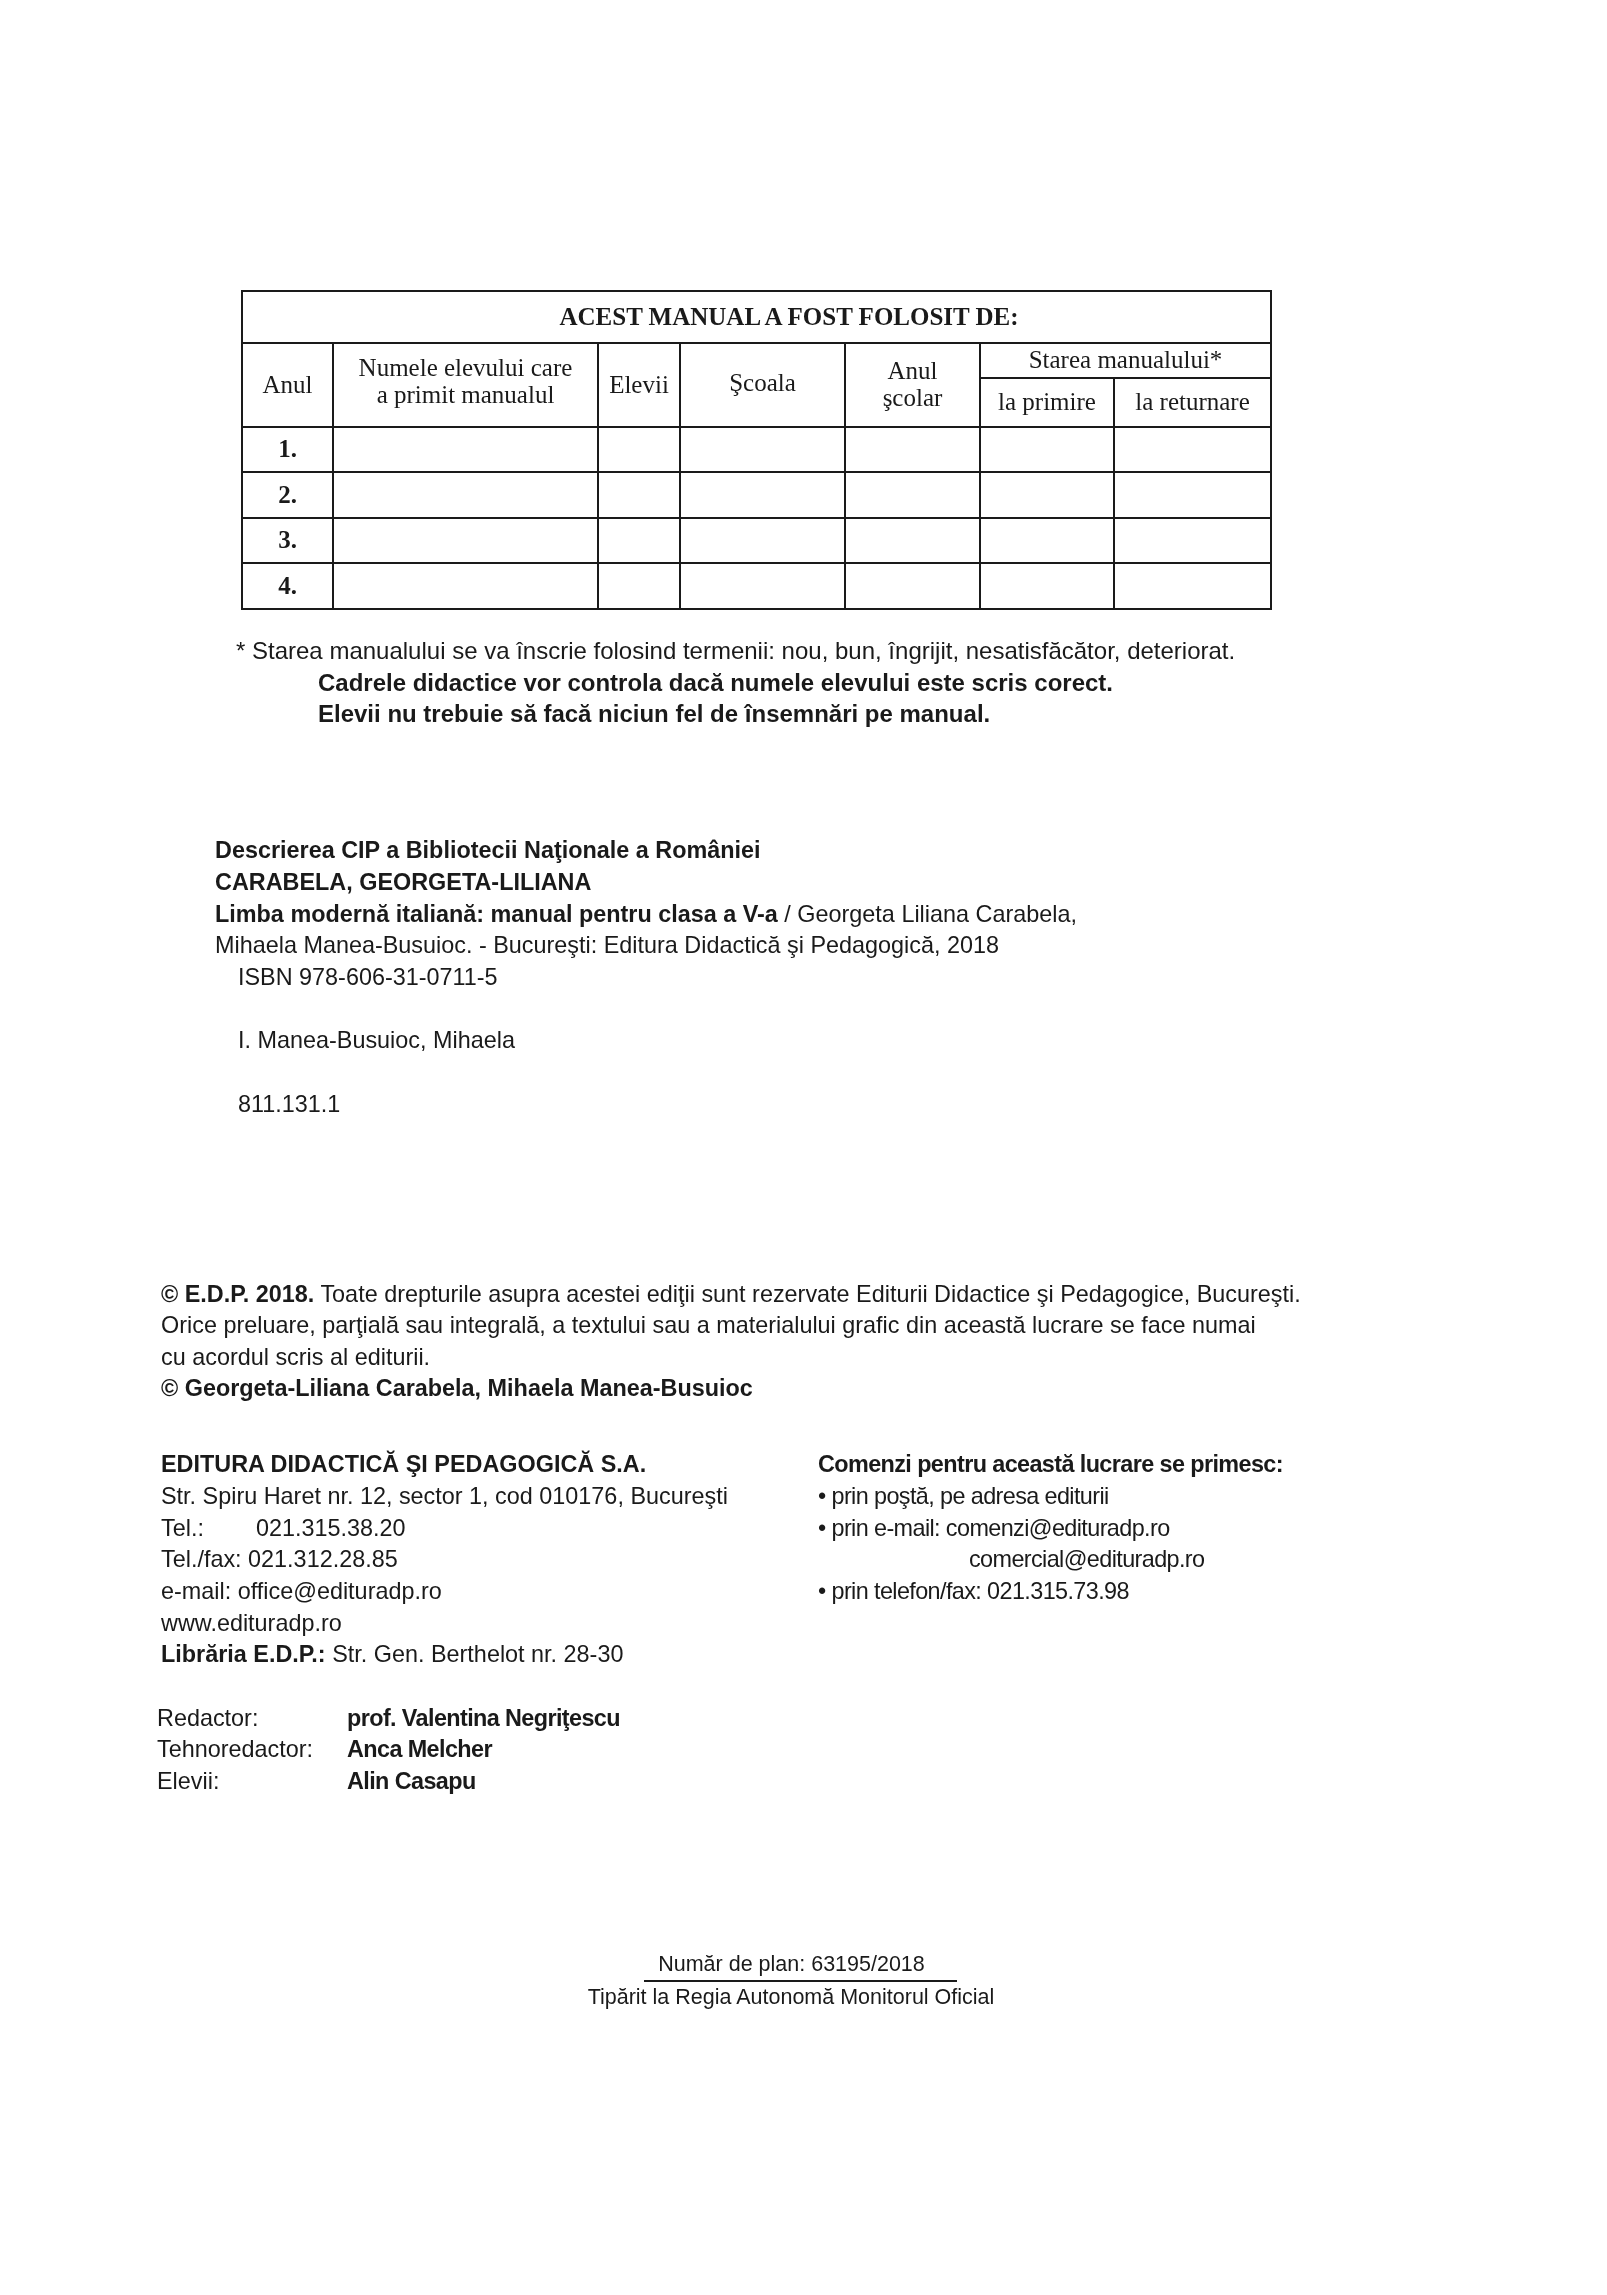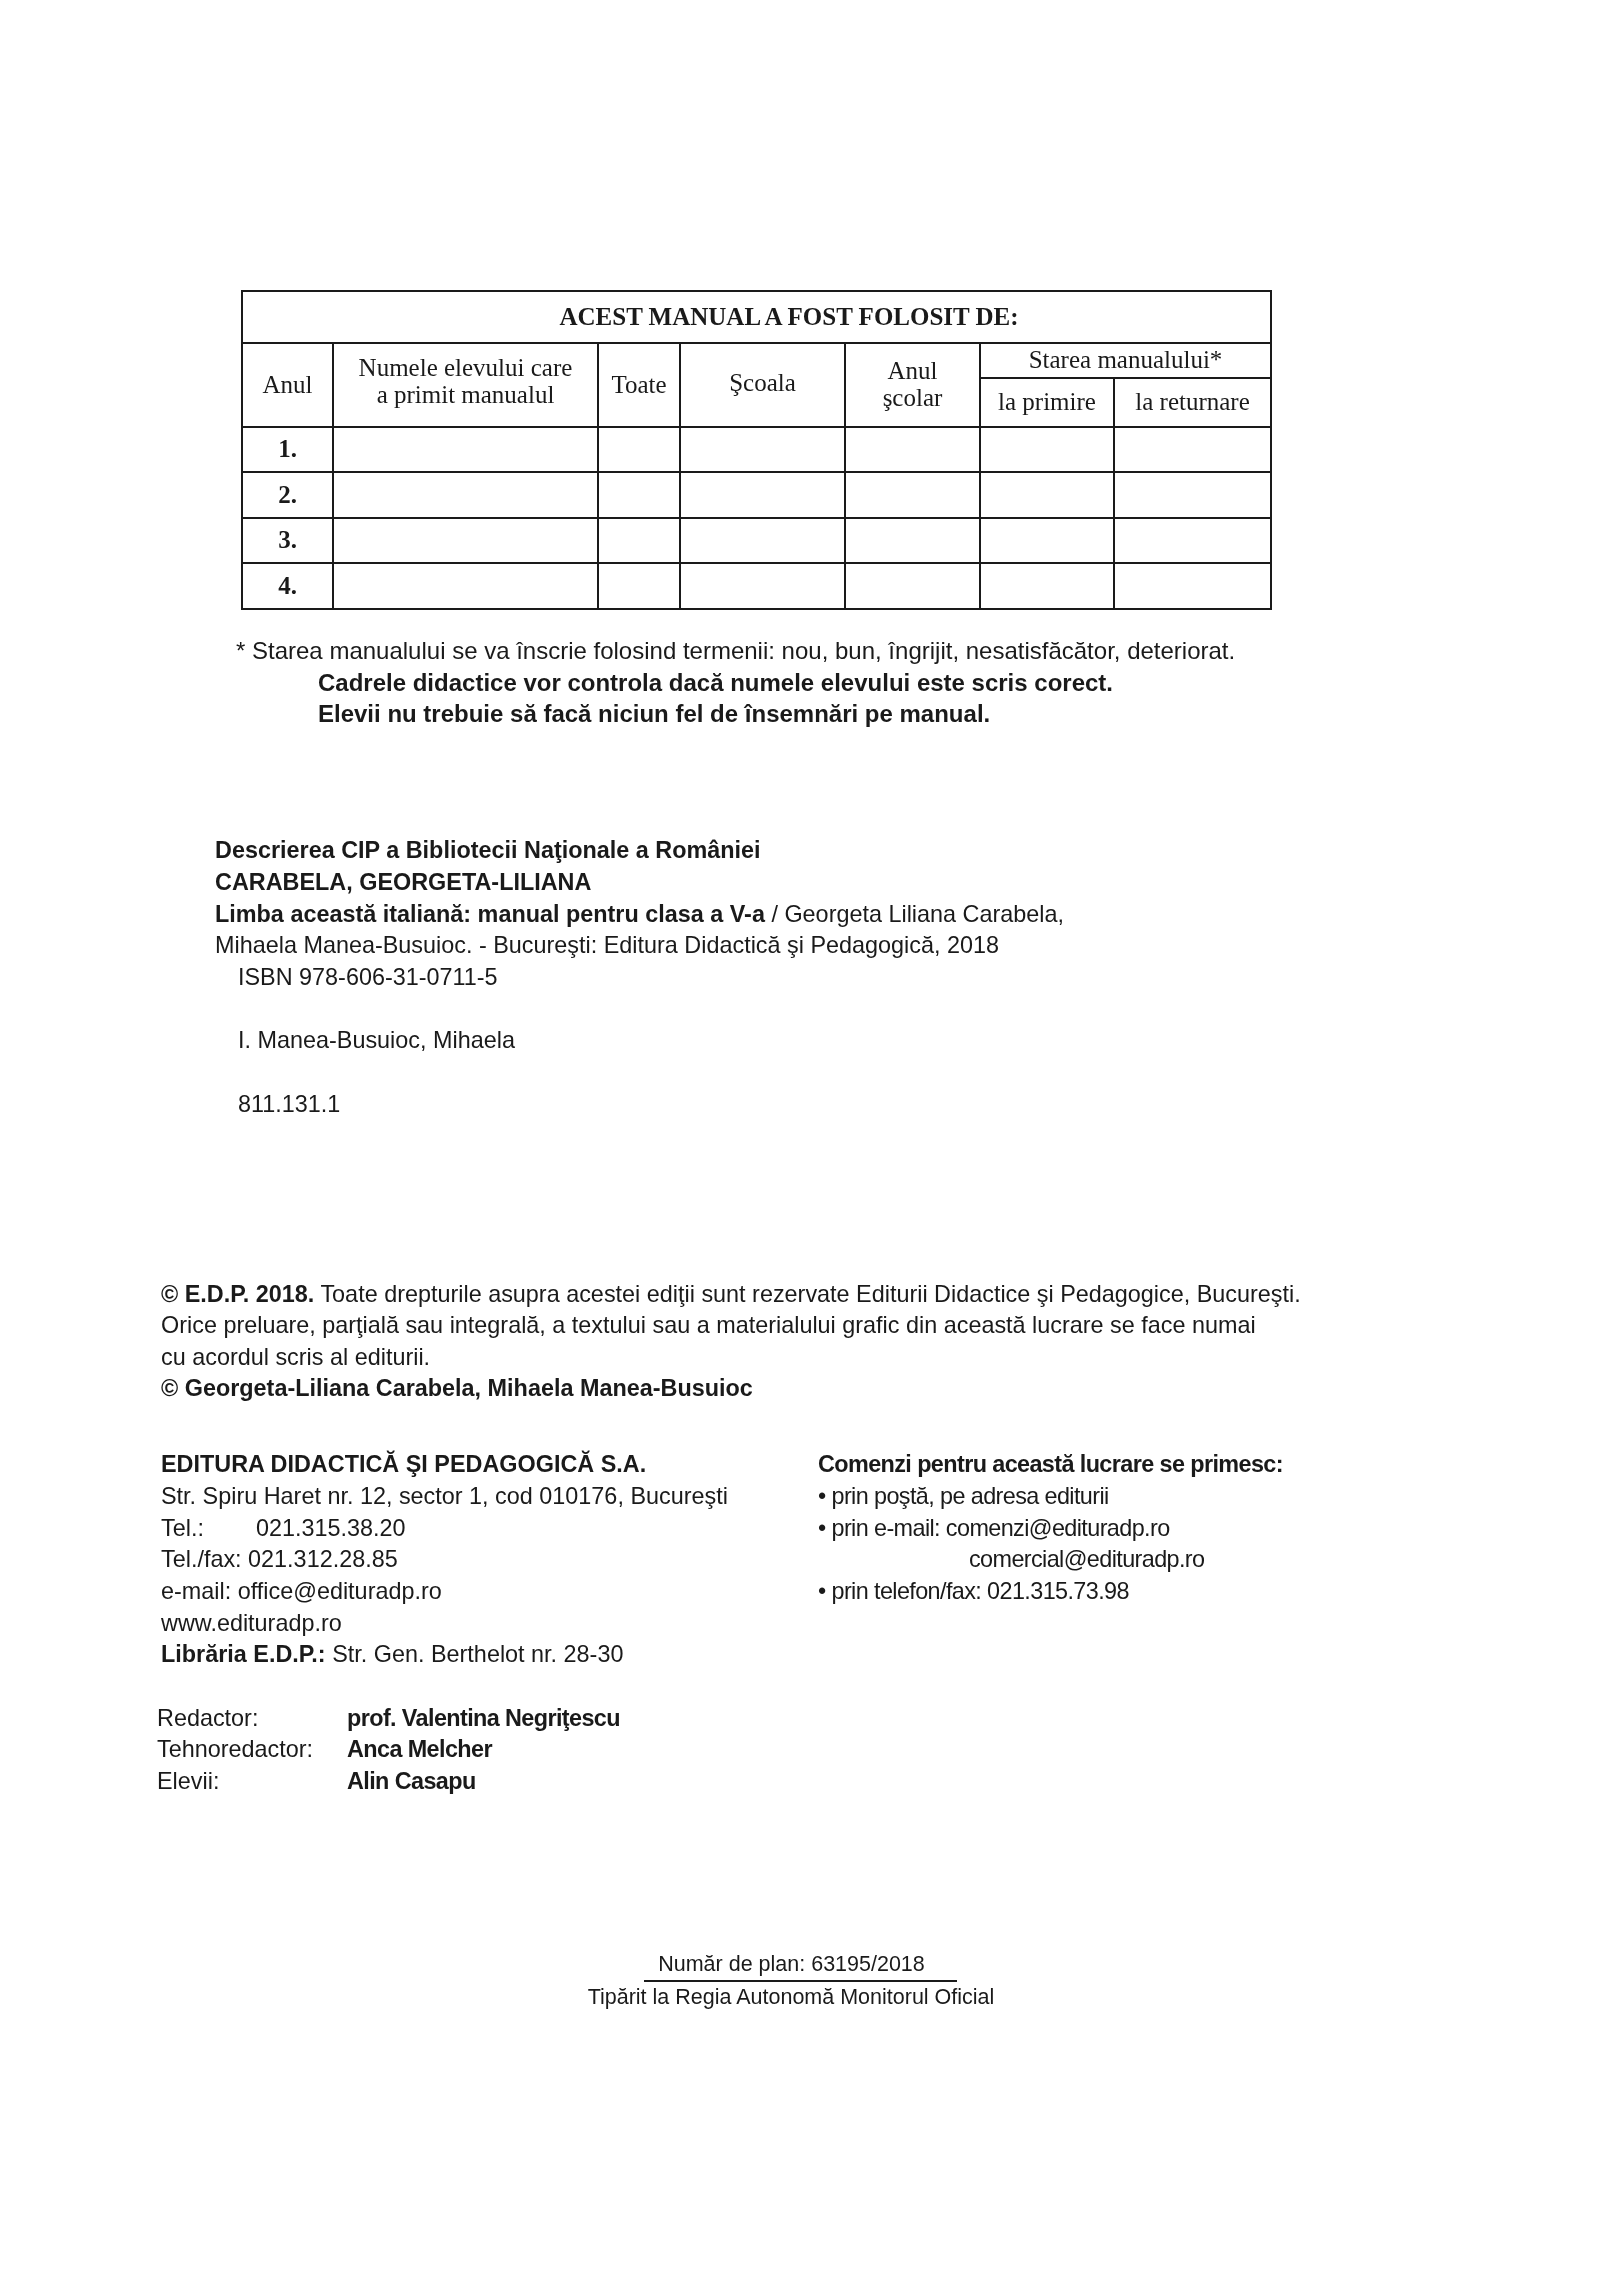--- a/index.html
+++ b/index.html
@@ -44,21 +44,21 @@
   <tbody>
       <tr>
     <td colspan="7" class="title-cell">ACEST MANUAL A FOST FOLOSIT DE:</td>
   </tr>
   <tr class="head-top">
     <td rowspan="2">Anul</td>
     <td rowspan="2">
       <div style="margin-top:-6.3px">Numele elevului care</div>
       <div>a primit manualul</div>
     </td>
-    <td rowspan="2">Toate</td>
+    <td rowspan="2">Elevii</td>
     <td rowspan="2" style="padding-bottom:4px">Şcoala</td>
     <td rowspan="2">
       <div>Anul</div>
       <div>şcolar</div>
     </td>
     <td colspan="2">Starea manualului*</td>
   </tr>
   <tr class="head-bot">
     <td>la primire</td>
     <td>la returnare</td>
@@ -101,21 +101,21 @@
   </tr>
 </tbody>
   </table>
 
 <div class="abs sans footnote" style="left:236px; top:637px;">* Starea manualului se va înscrie folosind termenii: nou, bun, îngrijit, nesatisfăcător, deteriorat.</div>
 <div class="abs sans footnote b" style="left:318px; top:669px;">Cadrele didactice vor controla dacă numele elevului este scris corect.</div>
 <div class="abs sans footnote b" style="left:318px; top:700px;">Elevii nu trebuie să facă niciun fel de însemnări pe manual.</div>
 
 <div class="abs sans fs38 b" style="left:215px; top:834px;">Descrierea CIP a Bibliotecii Naţionale a României</div>
 <div class="abs sans fs38 b" style="left:215px; top:866px;">CARABELA, GEORGETA-LILIANA</div>
-<div class="abs sans fs38" style="left:215px; top:898px;"><span class="b">Limba această italiană:  manual pentru clasa a V-a</span><span> / Georgeta Liliana Carabela,</span></div>
+<div class="abs sans fs38" style="left:215px; top:898px;"><span class="b">Limba modernă italiană:  manual pentru clasa a V-a</span><span> / Georgeta Liliana Carabela,</span></div>
 <div class="abs sans fs38" style="left:215px; top:929px;">Mihaela Manea-Busuioc. - Bucureşti: Editura Didactică şi Pedagogică, 2018</div>
 <div class="abs sans fs38" style="left:238px; top:961px;">ISBN 978-606-31-0711-5</div>
 <div class="abs sans fs38" style="left:238px; top:1024px;">I. Manea-Busuioc, Mihaela</div>
 <div class="abs sans fs38" style="left:238px; top:1088px;">811.131.1</div>
 
 <div class="abs sans fs38" style="left:161px; top:1278px;"><span class="b">© E.D.P. 2018.</span><span> Toate drepturile asupra acestei ediţii sunt rezervate Editurii Didactice şi Pedagogice, Bucureşti.</span></div>
 <div class="abs sans fs38" style="left:161px; top:1309px;">Orice preluare, parţială sau integrală, a textului sau a materialului grafic din această lucrare se face numai</div>
 <div class="abs sans fs38" style="left:161px; top:1341px;">cu acordul scris al editurii.</div>
 <div class="abs sans fs38 b" style="left:161px; top:1372px;">© Georgeta-Liliana Carabela, Mihaela Manea-Busuioc</div>
 

